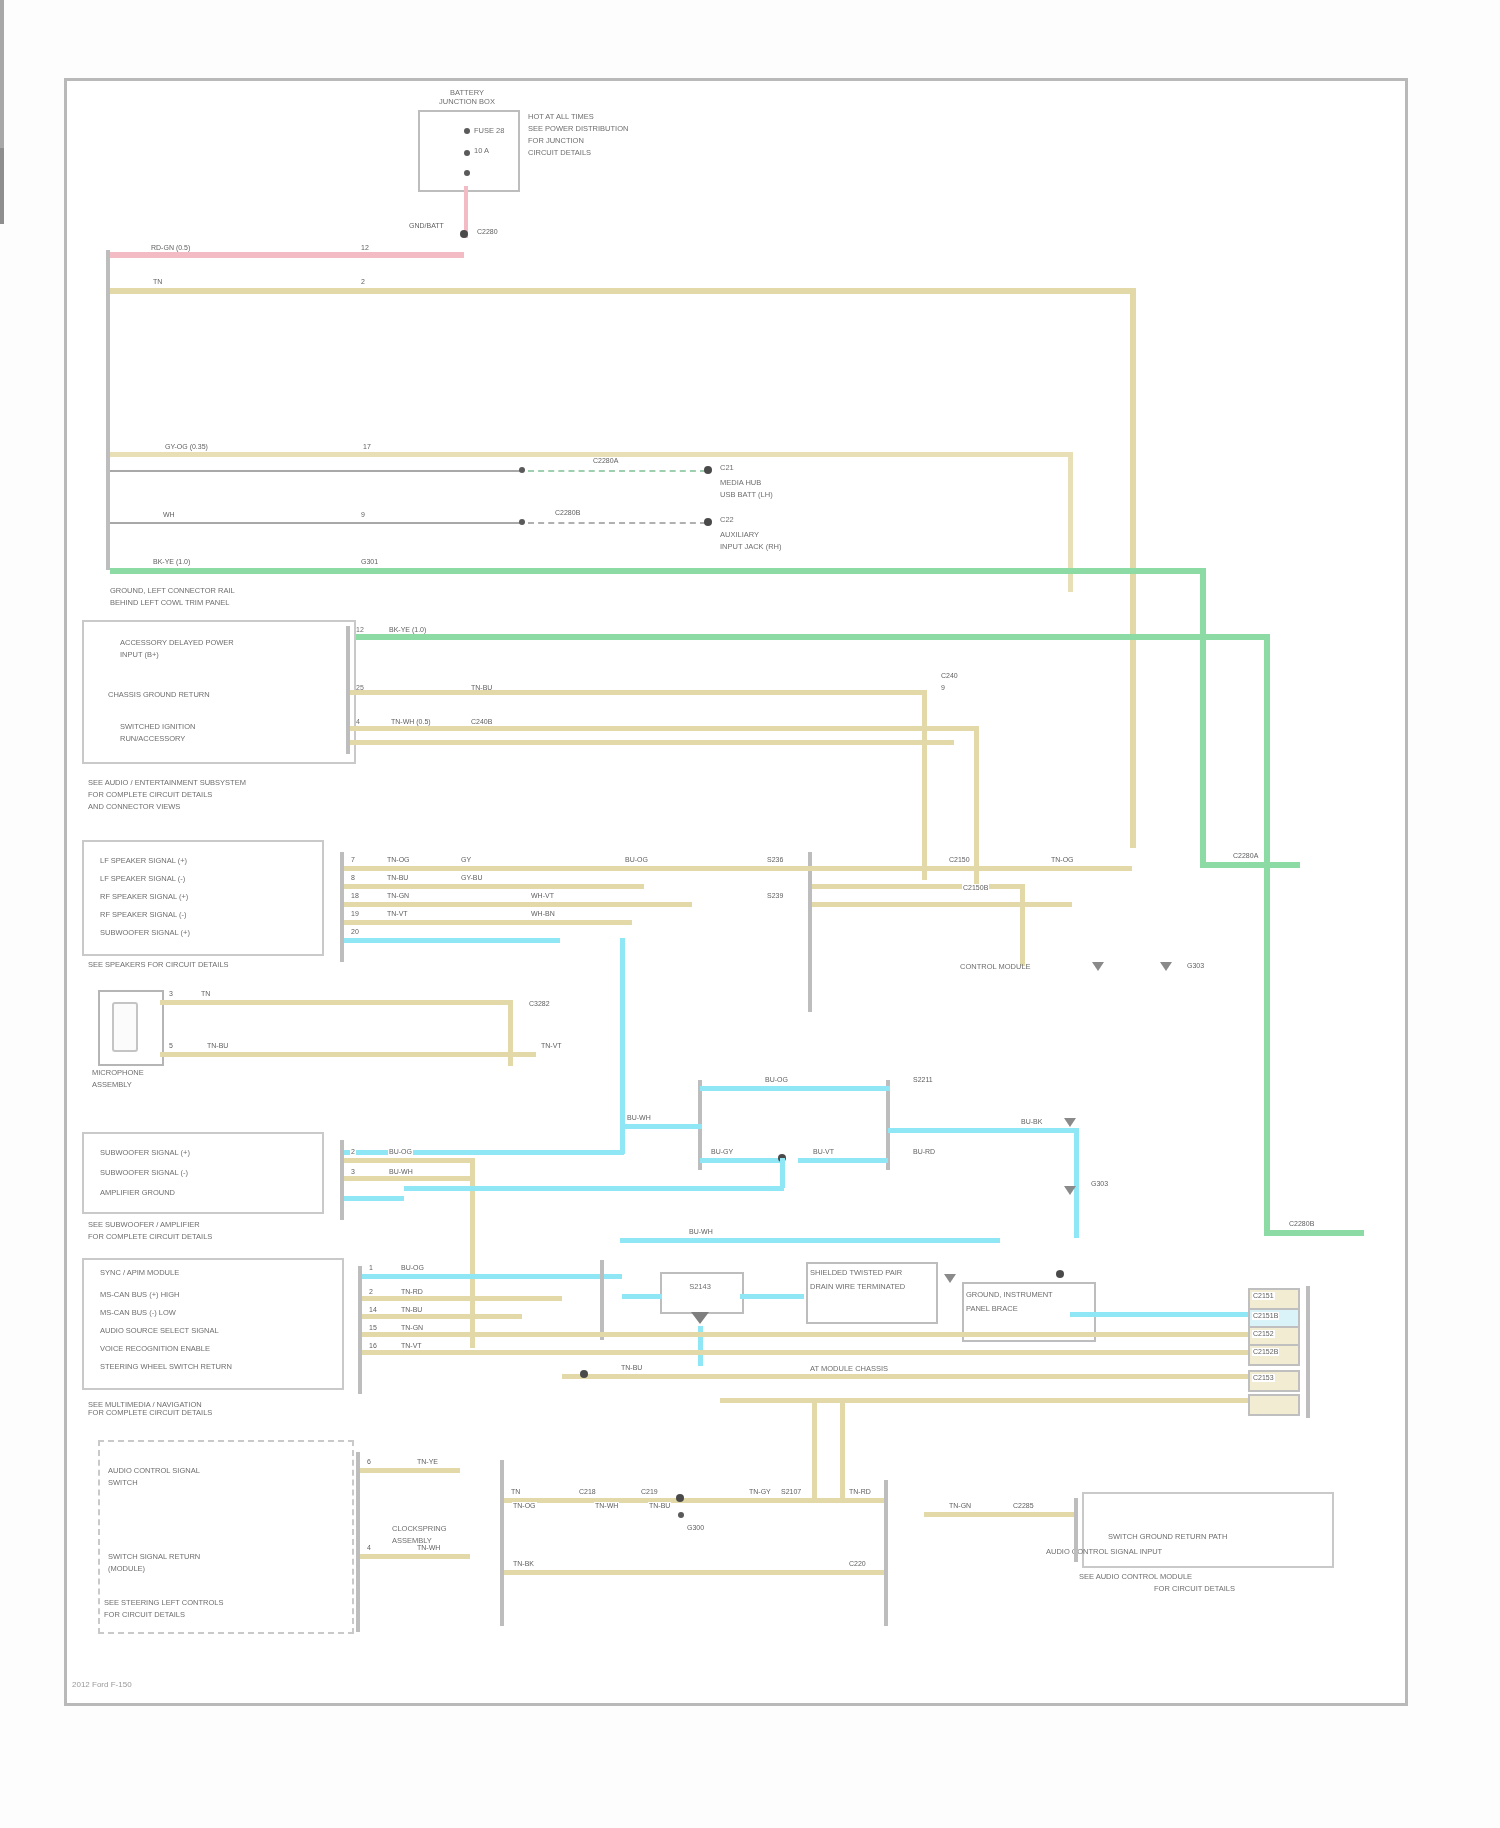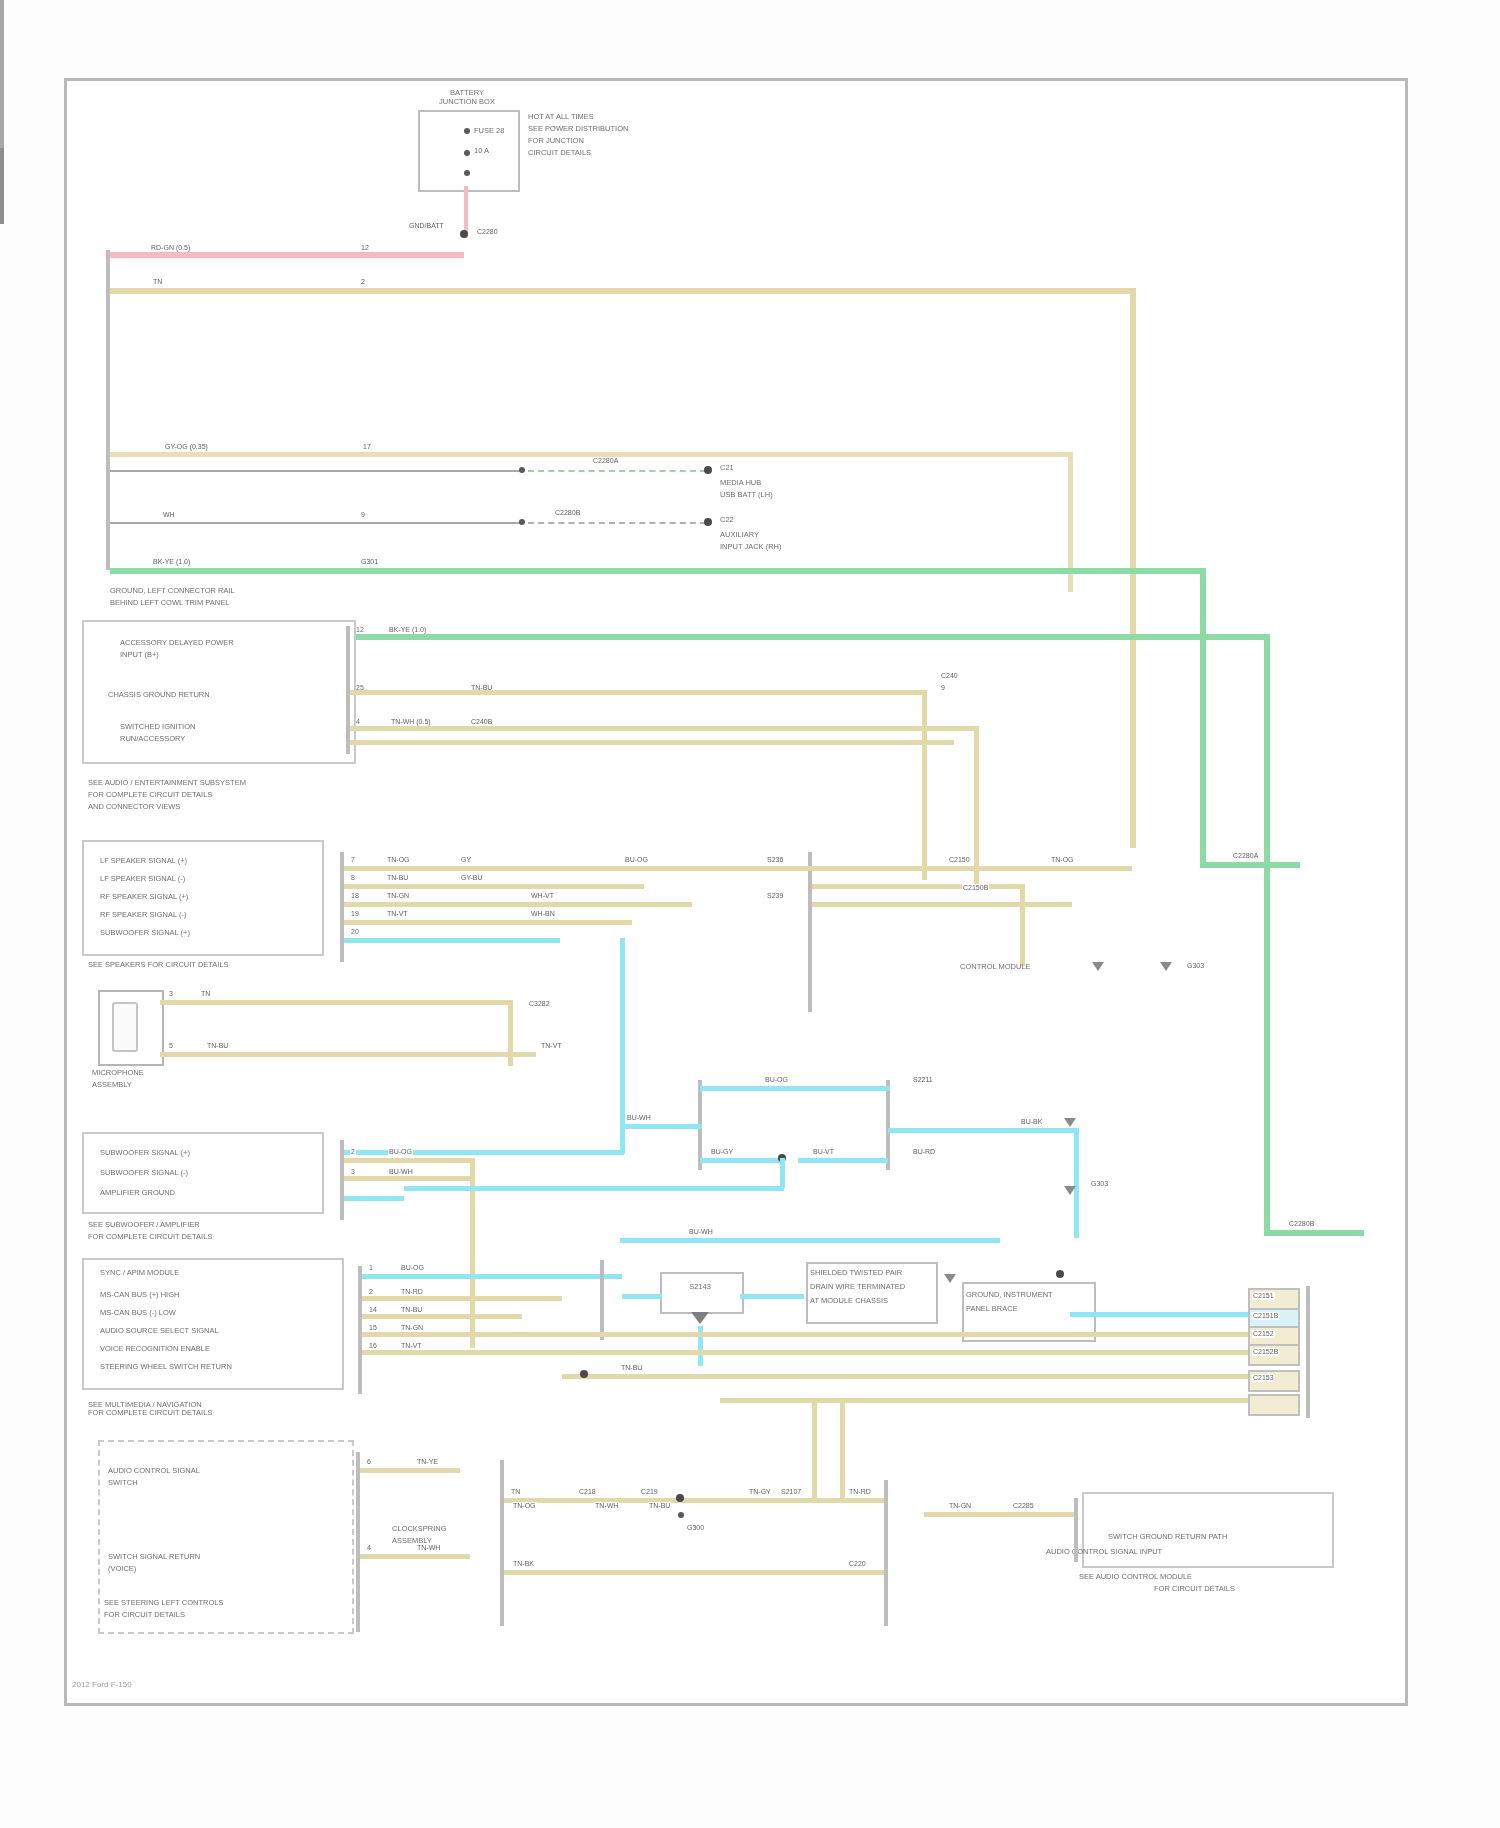--- a/index.html
+++ b/index.html
@@ -324,21 +324,21 @@
   <div class="box-plain" style="left:660px;top:1272px;width:80px;height:38px;"></div>
   <div class="lbl lbl-c" style="left:660px;top:1282px;width:80px;">S2143</div>
   <div class="tri" style="left:691px;top:1312px;"></div>
   <div class="w wv c-cyan" style="left:698px;top:1326px;height:40px;width:5px;"></div>
   <div class="w wh c-cyan" style="left:622px;top:1294px;width:40px;height:5px;"></div>
   <div class="w wh c-cyan" style="left:740px;top:1294px;width:64px;height:5px;"></div>
 
   <div class="box-plain" style="left:806px;top:1262px;width:128px;height:58px;"></div>
   <div class="lbl" style="left:810px;top:1268px;">SHIELDED TWISTED PAIR</div>
   <div class="lbl" style="left:810px;top:1282px;">DRAIN WIRE TERMINATED</div>
-  <div class="lbl" style="left:810px;top:1296px;">AT MODULE CHASSIS</div>
+  <div class="lbl" style="left:810px;top:1364px;">AT MODULE CHASSIS</div>
 
   <div class="box-plain" style="left:962px;top:1282px;width:130px;height:56px;"></div>
   <div class="lbl" style="left:966px;top:1290px;">GROUND, INSTRUMENT</div>
   <div class="lbl" style="left:966px;top:1304px;">PANEL BRACE</div>
   <div class="tri-sm" style="left:944px;top:1274px;"></div>
   <div class="dot" style="left:1056px;top:1270px;"></div>
 
   <div class="w wh c-tan" style="left:502px;top:1332px;width:750px;height:5px;"></div>
   <div class="w wh c-tan" style="left:482px;top:1350px;width:770px;height:5px;"></div>
   <div class="w wh c-tan" style="left:562px;top:1374px;width:690px;height:5px;"></div>
@@ -362,21 +362,21 @@
   <div class="lbl-wire" style="left:1252px;top:1348px;">C2152B</div>
   <div class="lbl-wire" style="left:1252px;top:1374px;">C2153</div>
 
   <div class="bar" style="left:1306px;top:1286px;height:132px;"></div>
 
   <div class="box-dash" style="left:98px;top:1440px;width:252px;height:190px;"></div>
 
   <div class="lbl lbl-r" style="left:108px;top:1466px;width:230px;">AUDIO CONTROL SIGNAL</div>
   <div class="lbl lbl-r" style="left:108px;top:1478px;width:230px;">SWITCH</div>
   <div class="lbl lbl-r" style="left:108px;top:1552px;width:230px;">SWITCH SIGNAL RETURN</div>
-  <div class="lbl lbl-r" style="left:108px;top:1564px;width:230px;">(VOICE)</div>
+  <div class="lbl lbl-r" style="left:108px;top:1564px;width:230px;">(MODULE)</div>
 
   <div class="bar" style="left:356px;top:1452px;height:180px;"></div>
 
   <div class="w wh c-tan" style="left:360px;top:1468px;width:100px;height:5px;"></div>
   <div class="lbl-wire" style="left:366px;top:1458px;">6</div>
   <div class="lbl-wire" style="left:416px;top:1458px;">TN-YE</div>
 
   <div class="w wh c-tan" style="left:360px;top:1554px;width:110px;height:5px;"></div>
   <div class="lbl-wire" style="left:366px;top:1544px;">4</div>
   <div class="lbl-wire" style="left:416px;top:1544px;">TN-WH</div>

